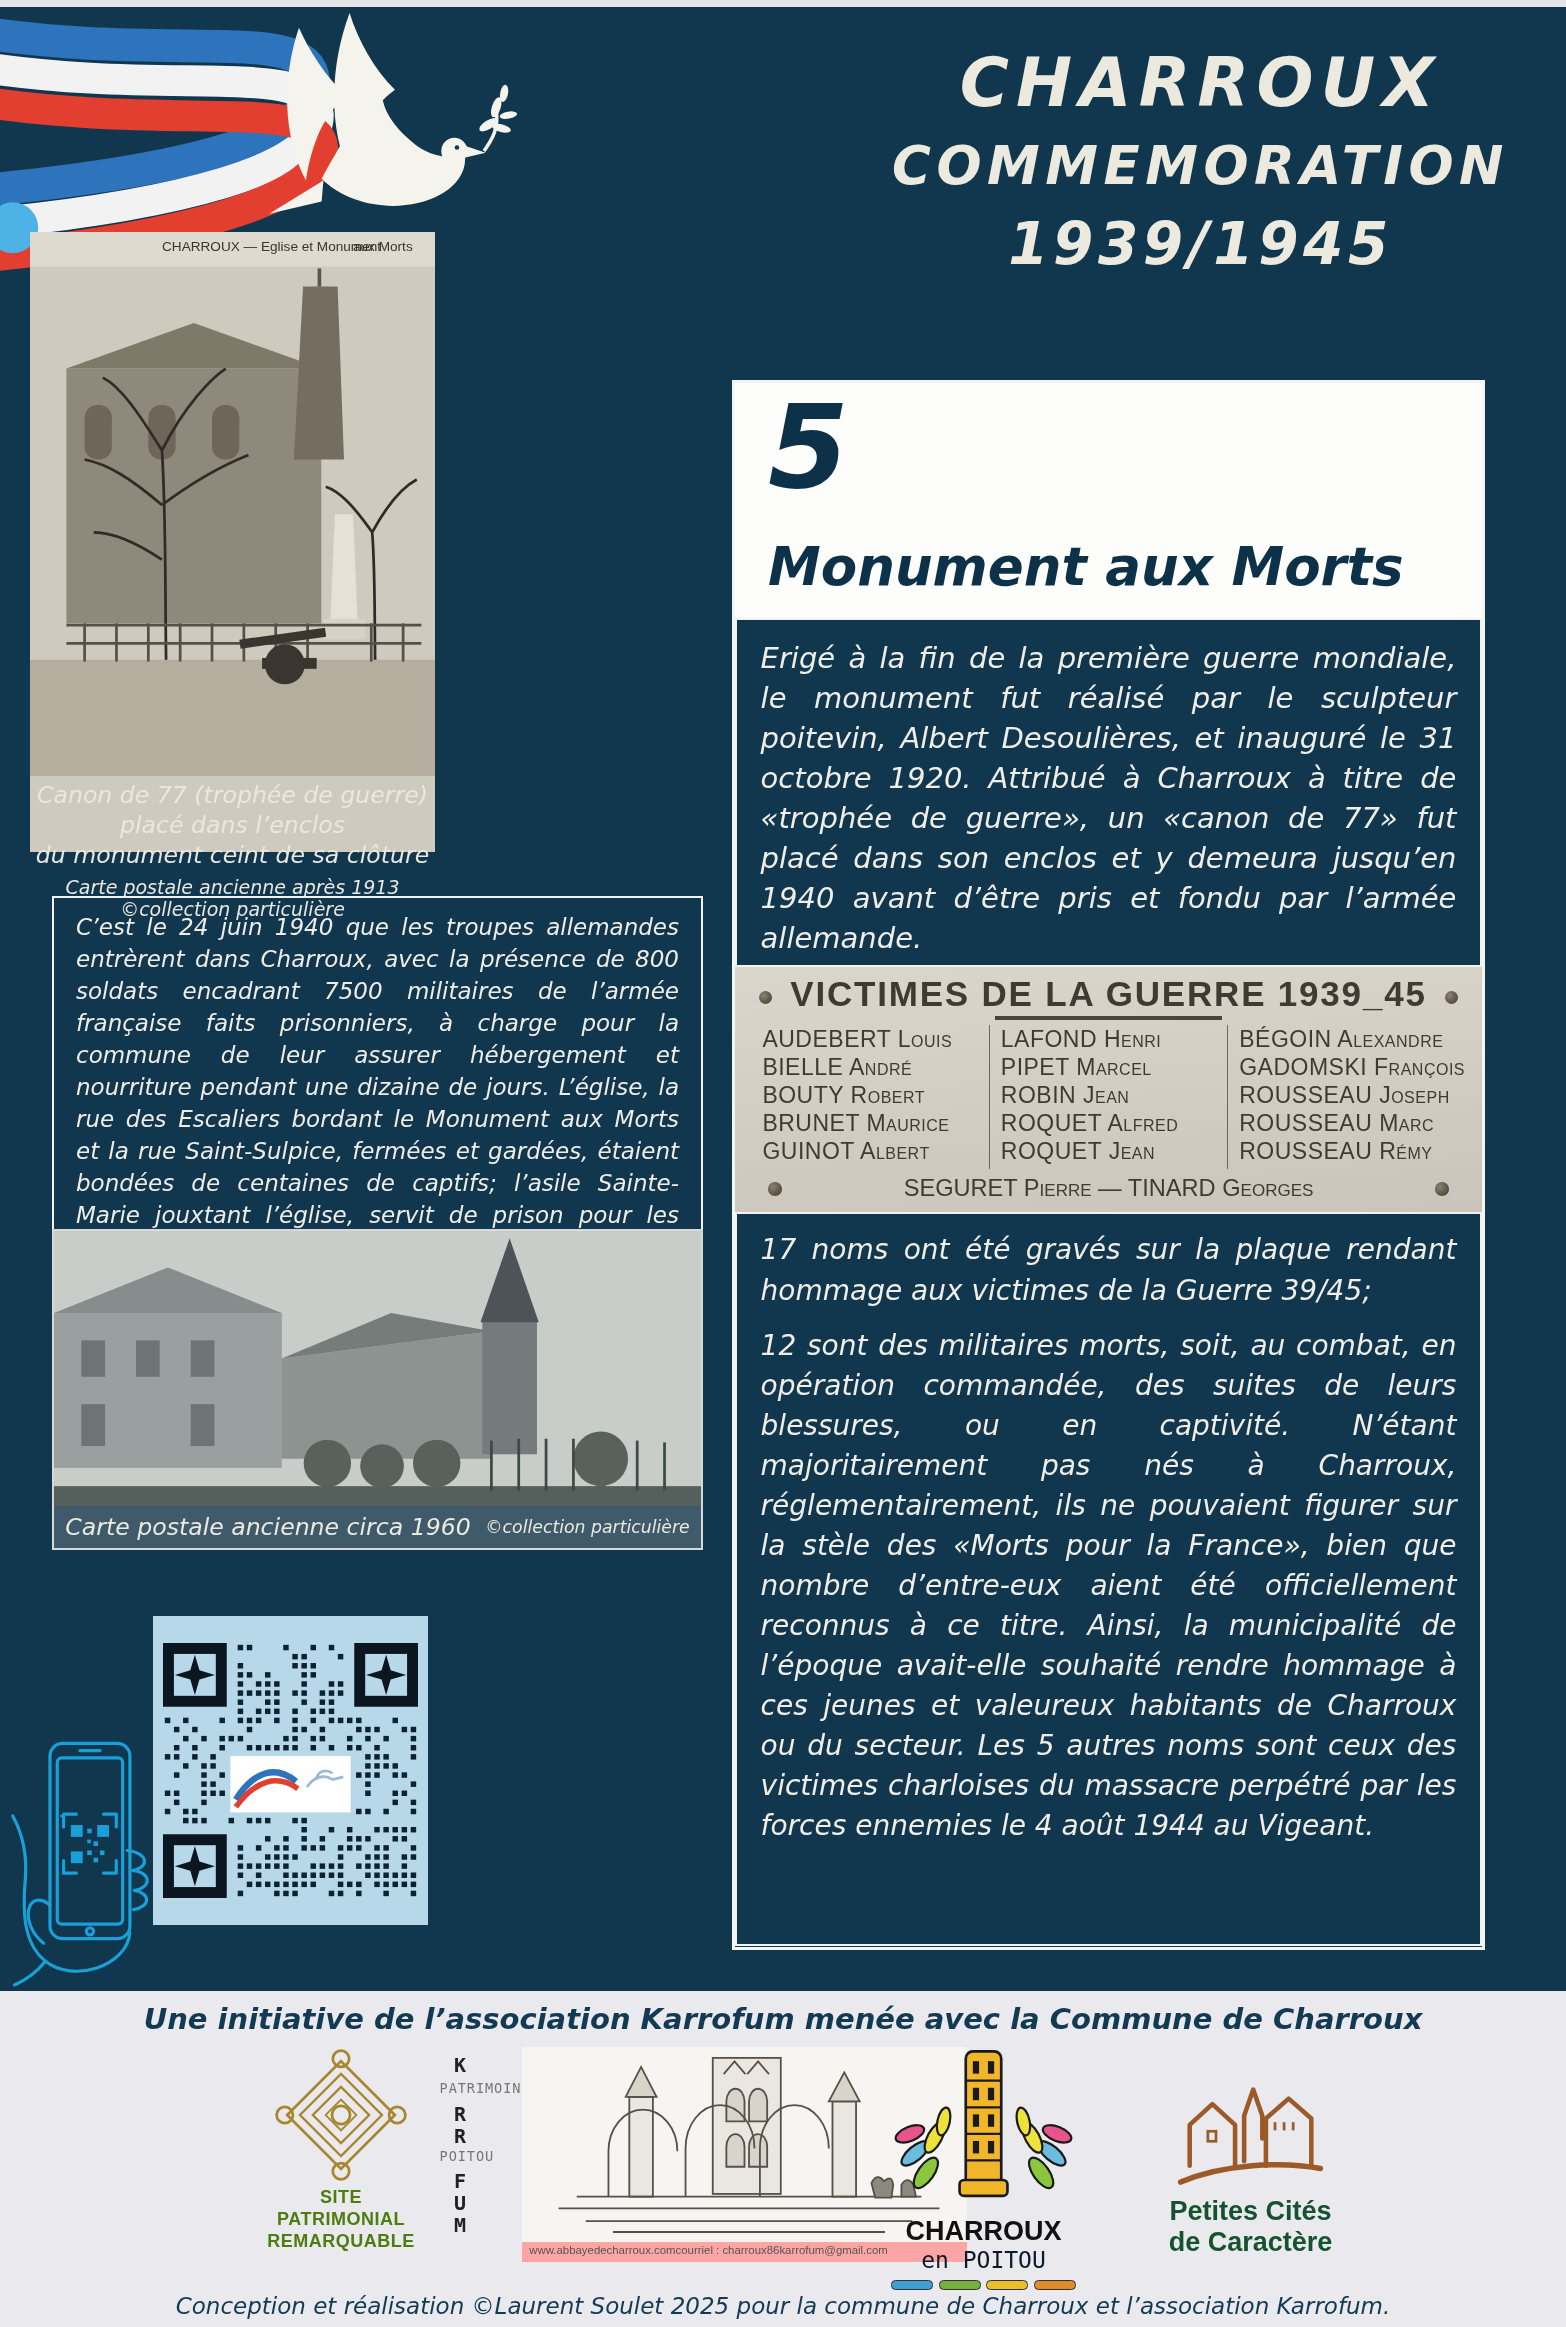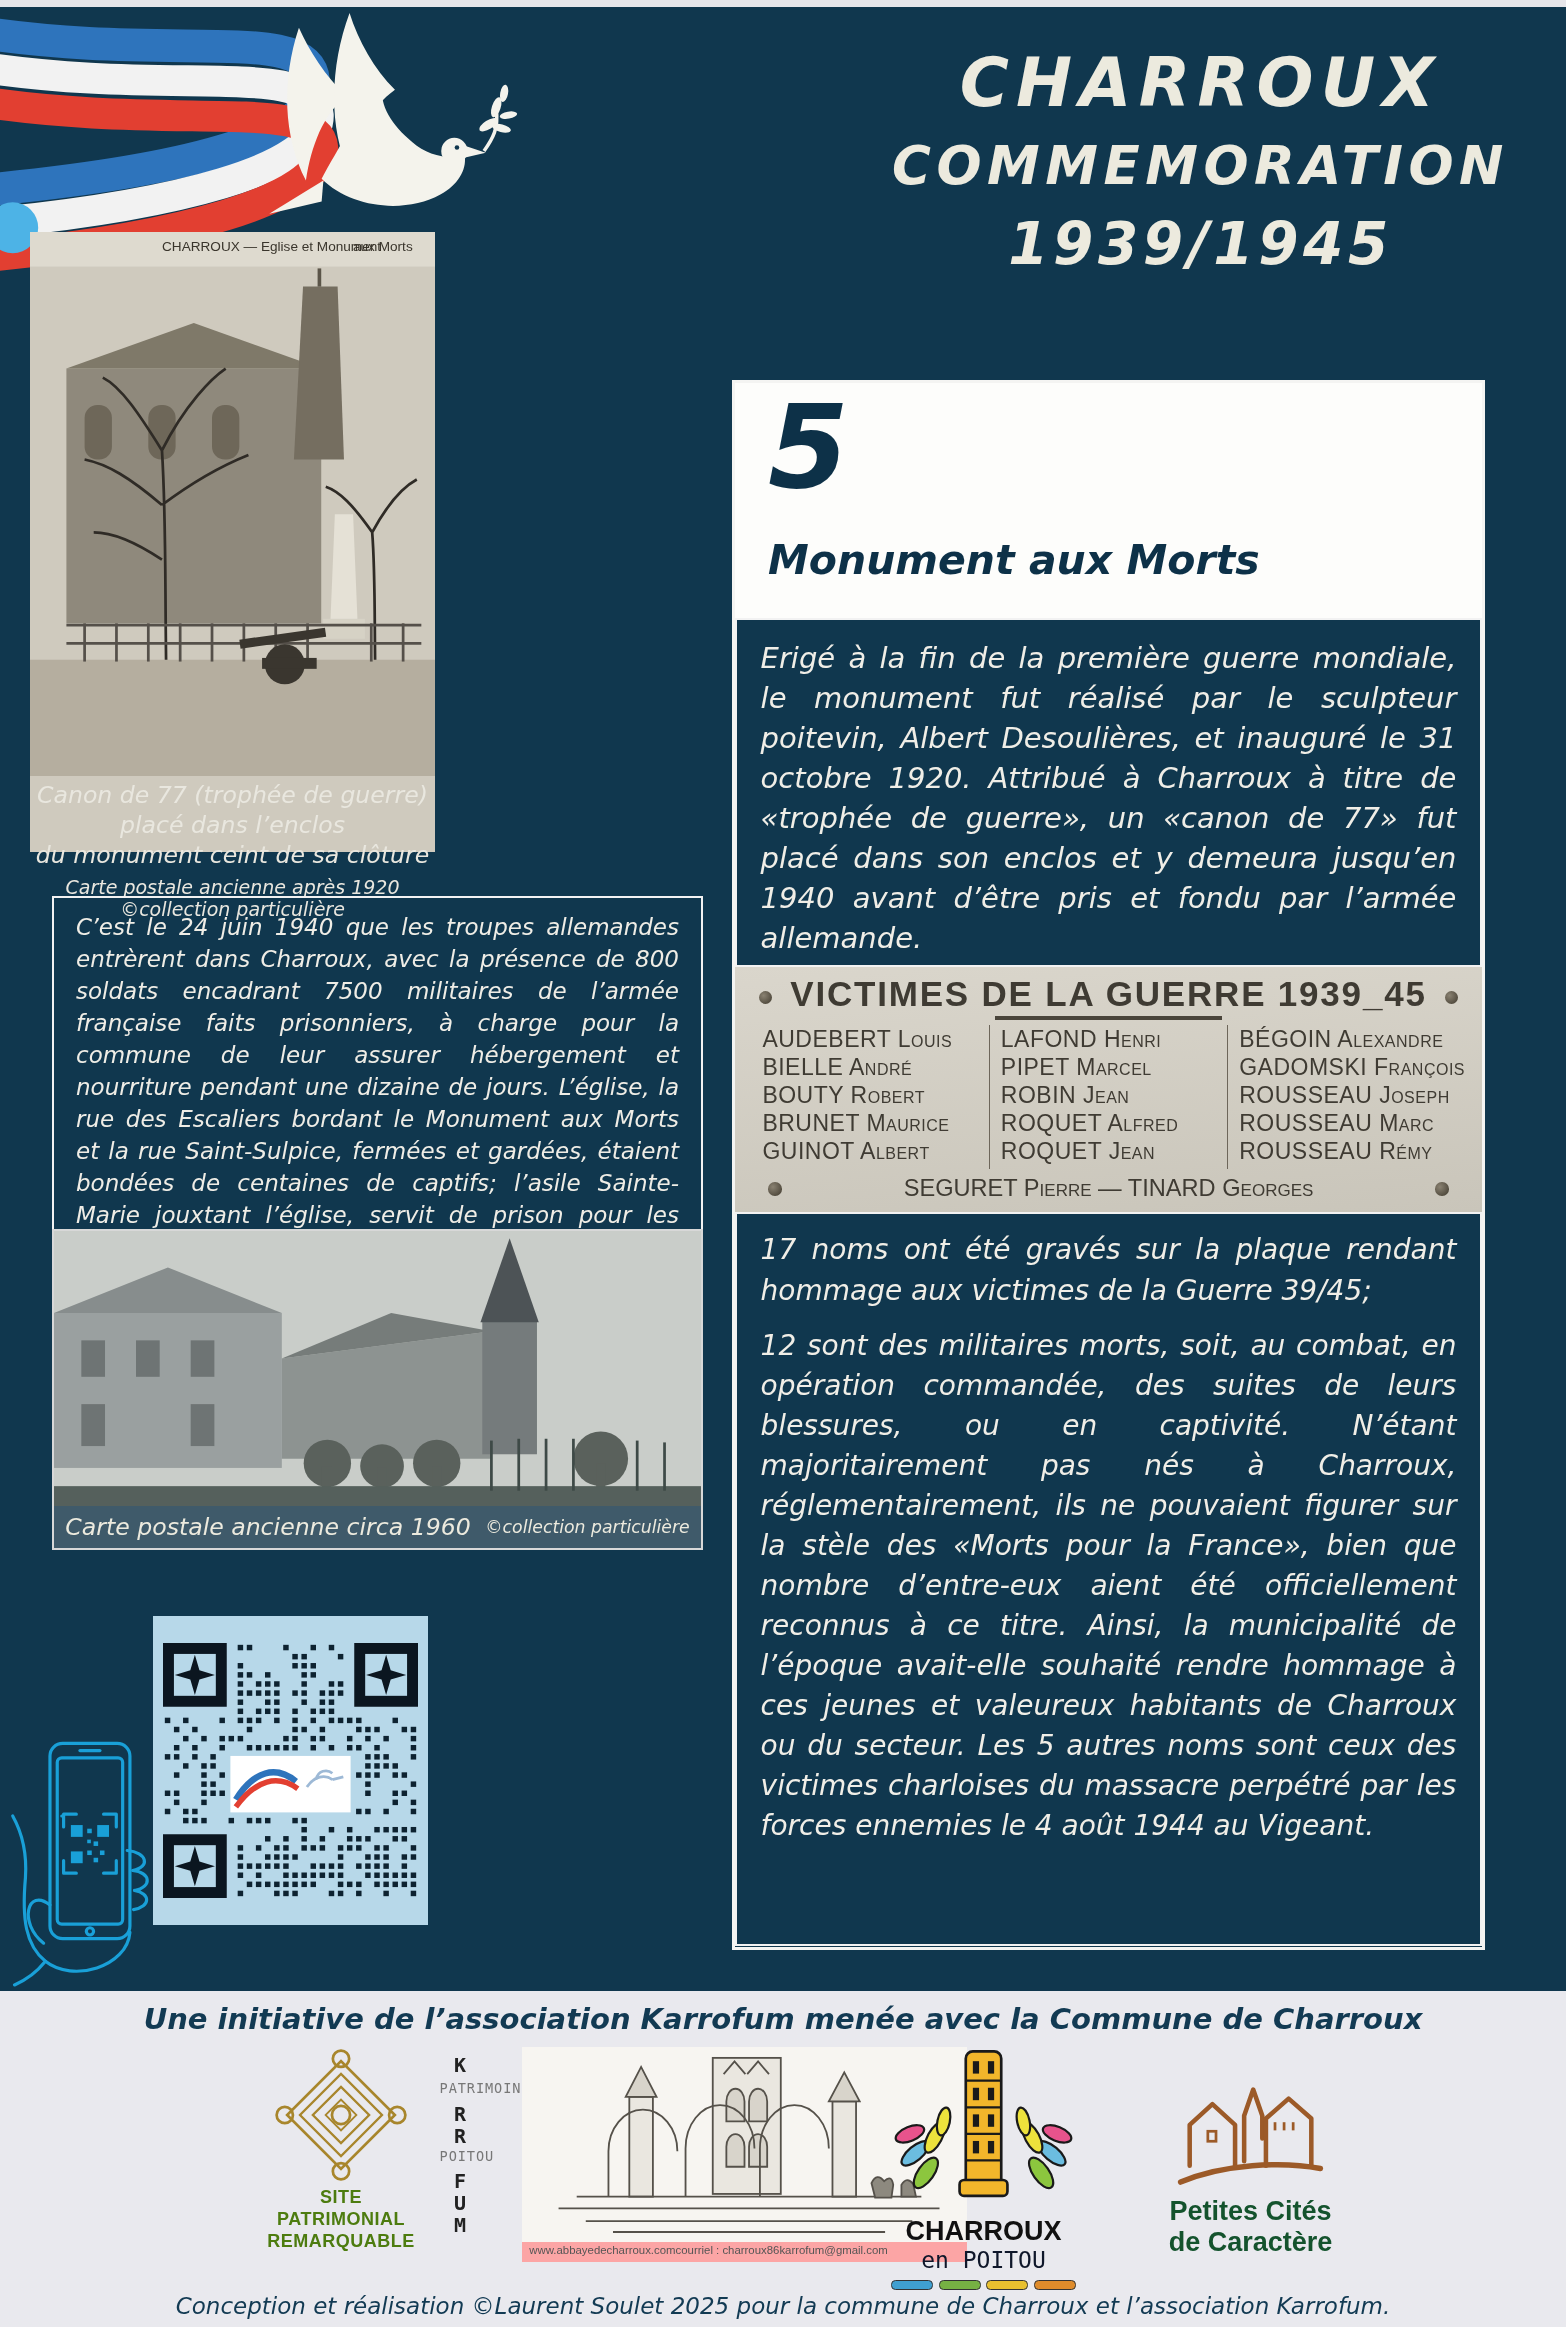--- a/index.html
+++ b/index.html
@@ -37,21 +37,21 @@
   .p2-credit{font-size:17.3px;margin-left:14.5px;}
   .qr-panel{position:absolute;left:153px;top:1616px;width:275px;height:309px;background:#b7d8e9;}
   .qr-panel svg{position:absolute;left:10px;top:27px;}
   .handsvg{position:absolute;left:0;top:1714px;}
 
   
   .rightcol{position:absolute;left:732px;top:380px;width:753px;height:1570px;border:3.6px solid #f4f4f2;
             box-sizing:border-box;background:#10374e;}
   .rc-header{position:absolute;top:0;left:0;width:100%;height:235px;background:#fdfdfb;color:#0d3148;}
   .rc-num{position:absolute;left:33px;top:5.5px;font-size:116px;line-height:1;font-weight:600;}
-  .rc-title{position:absolute;left:33px;top:153px;font-size:41px;font-weight:600;}
+  .rc-title{position:absolute;left:33px;top:153px;font-size:53px;font-weight:600;}
   .rbox{position:absolute;left:0;width:100%;border:2.7px solid #f2f2f2;box-sizing:border-box;
         color:#f0eee7;text-align:justify;}
   .rbox1{top:235px;height:349px;padding:18px 23.6px;font-size:29px;line-height:40px;}
   .rbox2{top:829px;height:734px;padding:14.5px 23.6px;}
   .rbox2 .p1{font-size:28px;line-height:41px;margin:0 0 15px 0;}
   .rbox2 .p2{font-size:28px;line-height:40px;margin:0;}
   .plaque{position:absolute;top:584px;left:0;width:100%;height:245px;box-sizing:border-box;
           background:linear-gradient(175deg,#dad6cc,#c9c5ba);color:#3f3b33;padding:7.3px 16.4px;
           font-family:"Liberation Sans",sans-serif;}
   .plq-title{text-align:center;font-size:35px;letter-spacing:1.8px;font-weight:700;}
@@ -165,21 +165,21 @@
     </svg>
     <div class="pc-header">
       <span class="pc-h-left">CHARROUX  —  Eglise et Monument</span>
       <span class="pc-h-right">aux Morts</span>
     </div>
   </div>
 
   <div class="caption1 hand">
     <div class="c-line">Canon de 77 (trophée de guerre) placé dans l’enclos</div>
     <div class="c-line">du monument ceint de sa clôture</div>
-    <div class="c-credit">Carte postale ancienne après 1920 ©collection particulière</div>
+    <div class="c-credit">Carte postale ancienne après 1913 ©collection particulière</div>
   </div>
 
   <div class="leftbox hand">C’est le 24 juin 1940 que les troupes allemandes entrèrent dans Charroux, avec la présence de 800 soldats encadrant 7500 militaires de l’armée française faits  prisonniers, à charge pour la commune de leur assurer hébergement et nourriture pendant une dizaine de jours. L’église, la rue des Escaliers bordant le Monument aux Morts et la rue Saint-Sulpice, fermées et gardées, étaient bondées de centaines de captifs; l’asile Sainte-Marie jouxtant l’église,  servit de prison pour les officiers français.</div>
 
   <div class="photo2">
     <svg viewBox="0 0 710 347">
       <rect x="0" y="0" width="710" height="347" fill="#c9cdc9"></rect>
       <rect x="0" y="90" width="250" height="170" fill="#9aa0a0"></rect>
       <polygon points="0,90 125,40 250,90" fill="#878d8d"></polygon>
       <g fill="#6e7474">

